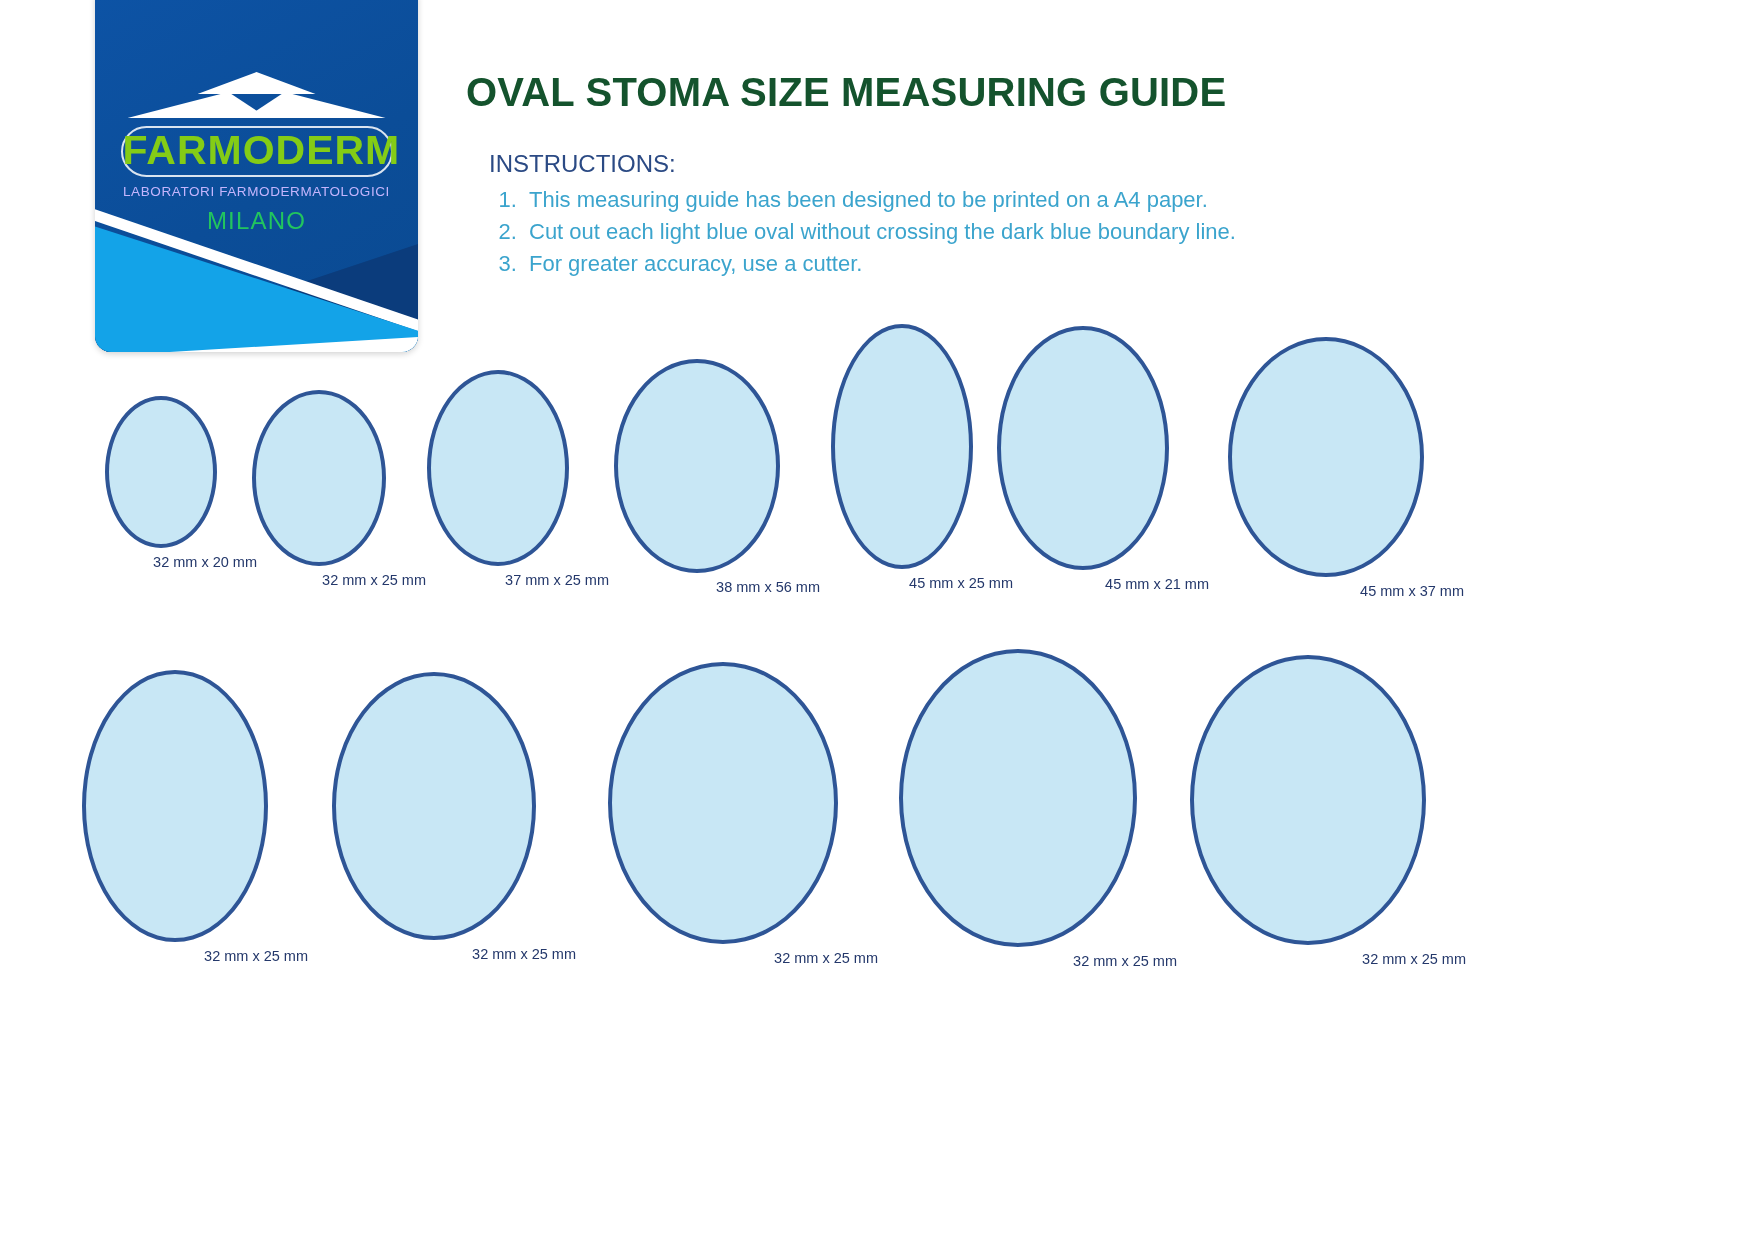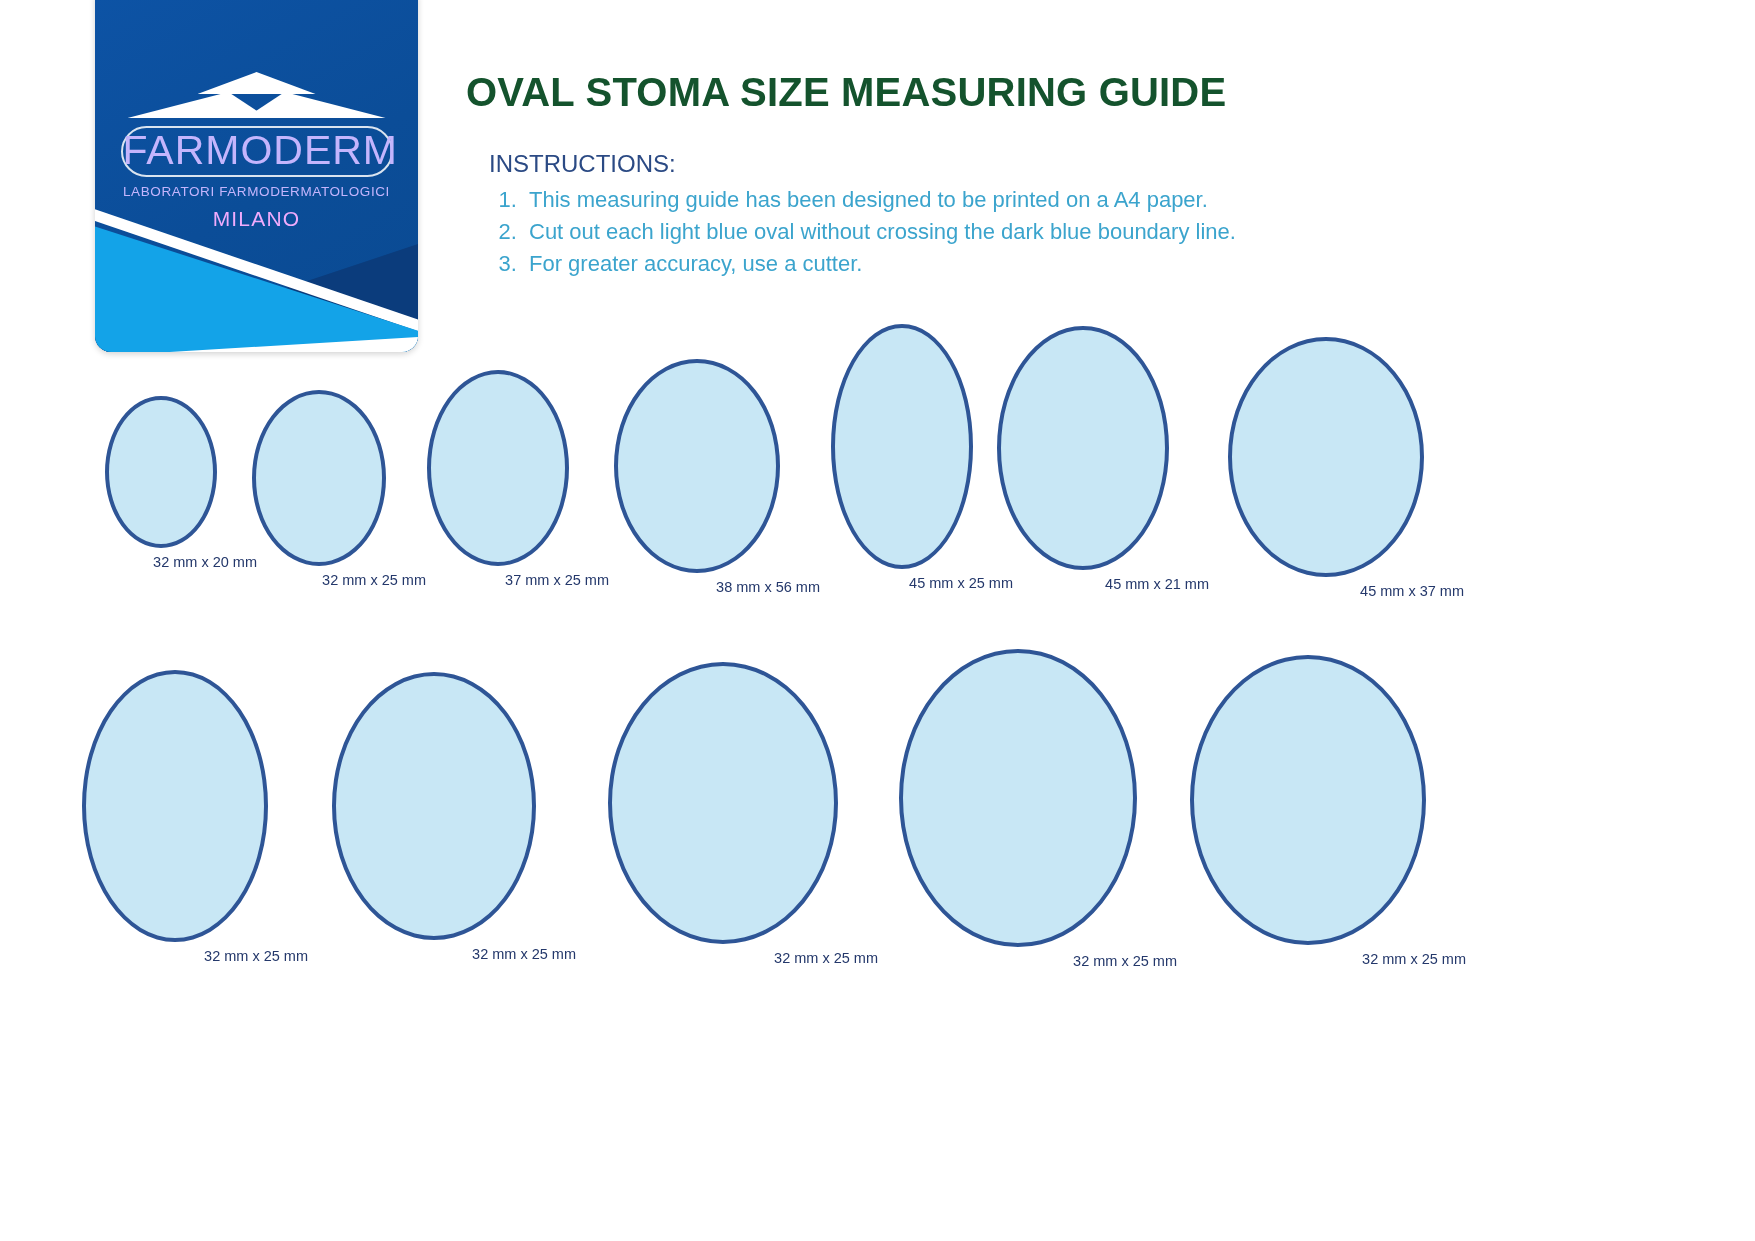--- a/index.html
+++ b/index.html
@@ -108,36 +108,36 @@
 
   .logo-word-box {
     width: 272px;
     margin: 0 auto;
     border: 2px solid rgba(255,255,255,0.85);
     border-radius: 26px;
     padding: 2px 0 3px 0;
     box-sizing: border-box;
   }
   .logo-word {
-    color: #c4b5fd;
+    color: #84cc16;
     font-size: 41px;
     letter-spacing: 1px;
-    font-weight: 400;
+    font-weight: 700;
     line-height: 1.02;
     font-family: "Liberation Sans", sans-serif;
   }
   .logo-sub1 {
     color: #c4b5fd;
     font-size: 13.5px;
     letter-spacing: 0.6px;
     margin-top: 7px;
   }
   .logo-sub2 {
-    color: #f0abfc;
-    font-size: 21px;
+    color: #22c55e;
+    font-size: 24px;
     letter-spacing: 1.2px;
     margin-top: 8px;
   }
 
   
   .page-title {
     position: absolute;
     left: 466px;
     top: 70px;
     font-size: 40px;

